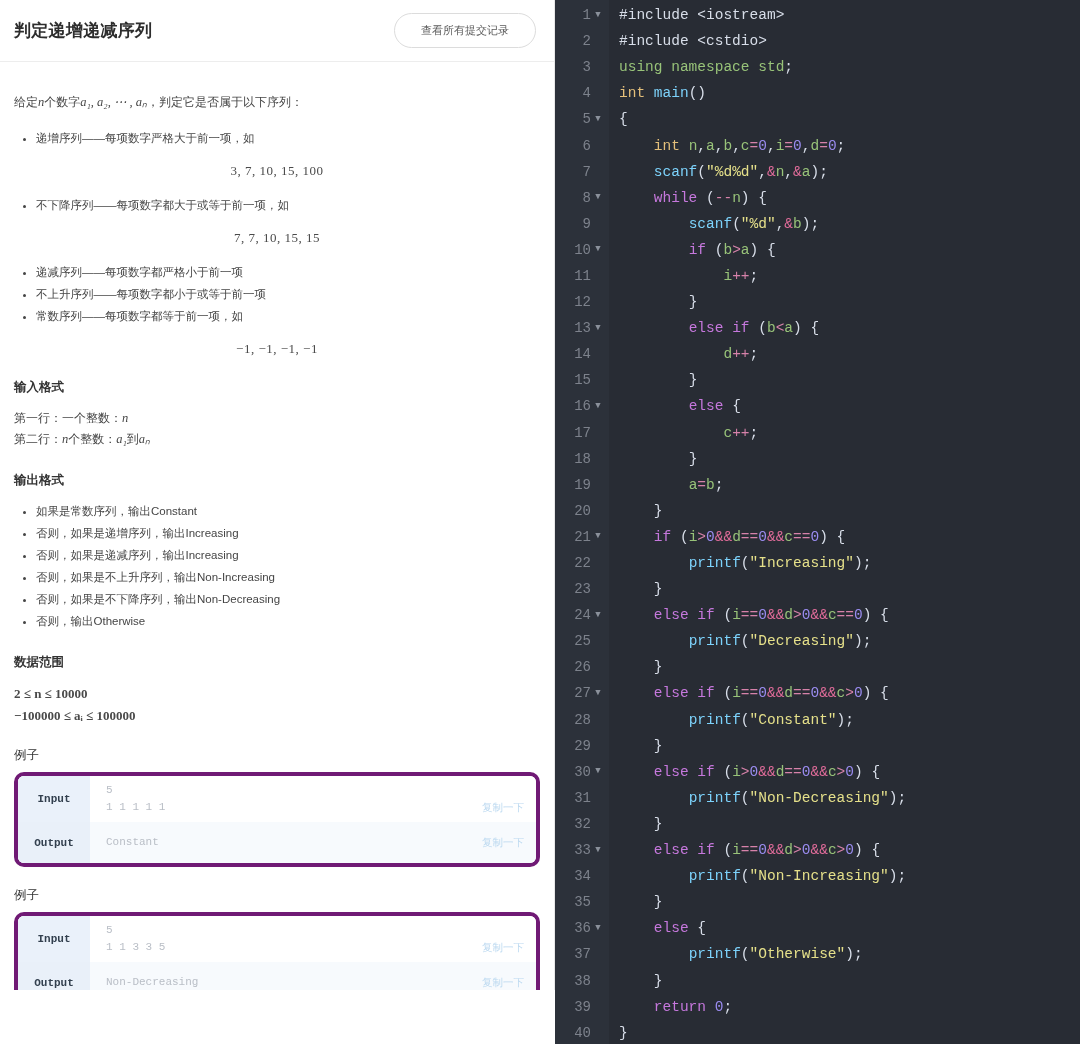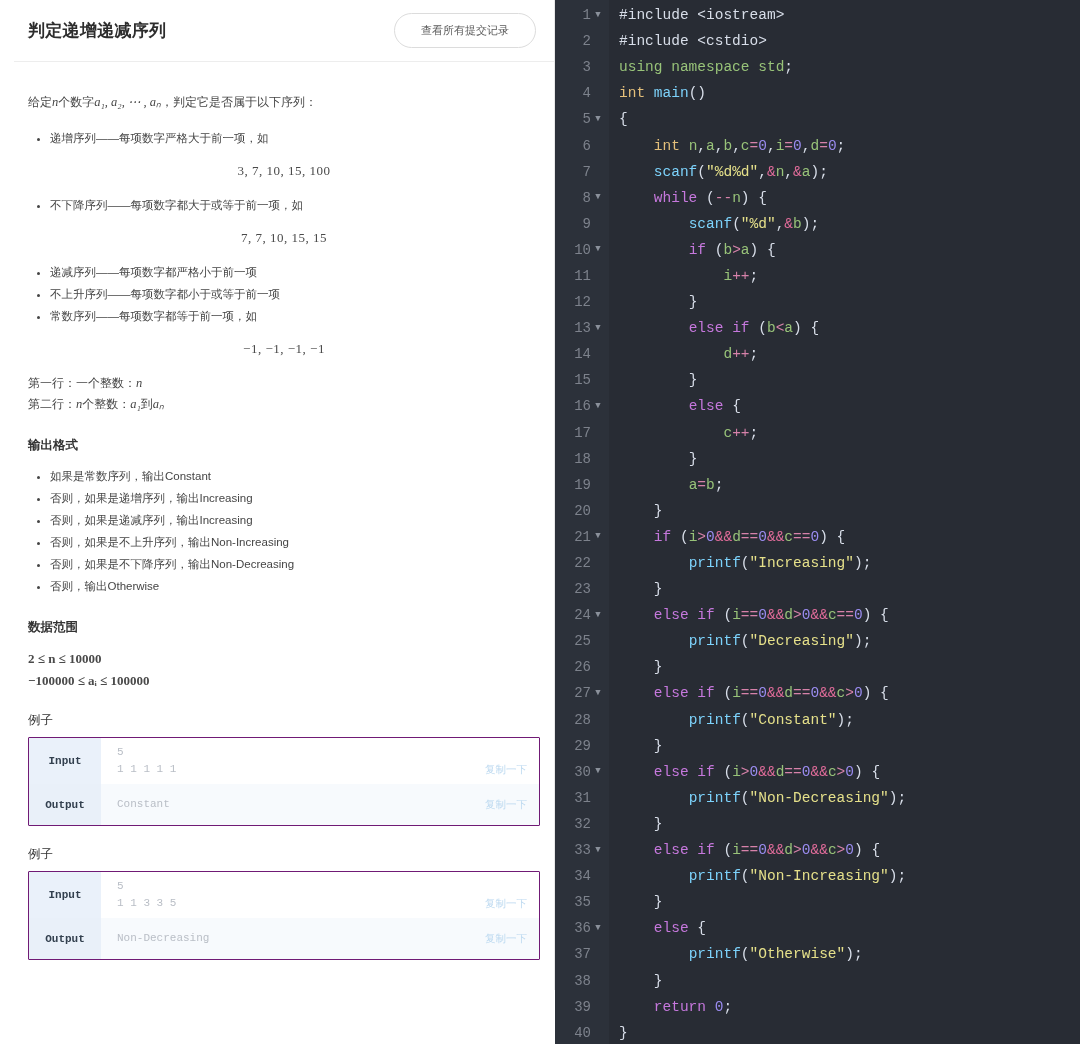--- a/index.html
+++ b/index.html
@@ -17,21 +17,20 @@
   }
 
   
   .left-panel {
     width: 555px;
     height: 990px;
     background: #ffffff;
     position: relative;
     overflow: hidden;
     border-right: 1px solid #e8e8e8;
-    padding-left: 14px;
   }
   .problem-header {
     height: 62px;
     display: flex;
     align-items: center;
     justify-content: space-between;
     padding: 0 18px 0 14px;
     border-bottom: 1px solid #ededed;
   }
   .problem-title {
@@ -107,22 +106,22 @@
   }
 
   
   .ex-heading {
     font-size: 12.5px;
     font-weight: 400;
     color: #333;
     margin: 20px 0 8px 0;
   }
   .io-table {
-    border: 1px solid #701a75;
-    border-radius: 1px;
+    border: 4px solid #701a75;
+    border-radius: 10px;
     overflow: hidden;
     margin-bottom: 7px;
   }
   .io-row {
     display: flex;
     align-items: stretch;
     min-height: 41px;
   }
   .io-row.input-row { background: #ffffff; }
   .io-row.output-row { background: #f7fafd; }
@@ -251,20 +250,21 @@
       </ul>
       <div class="formula-center">7, 7, 10, 15, 15</div>
 
       <ul class="bullets">
         <li>递减序列——每项数字都严格小于前一项</li>
         <li>不上升序列——每项数字都小于或等于前一项</li>
         <li>常数序列——每项数字都等于前一项，如</li>
       </ul>
       <div class="formula-center">−1, −1, −1, −1</div>
 
+      <div class="sec-heading">输入格式</div>
       <div class="plain-line"><span>第一行：一个整数：</span><span class="mathi">n</span></div>
       <div class="plain-line"><span>第二行：</span><span class="mathi">n</span><span>个整数：</span><span class="mathi">a₁</span><span>到</span><span class="mathi">aₙ</span></div>
 
       <div class="sec-heading">输出格式</div>
       <ul class="bullets">
         <li>如果是常数序列，输出Constant</li>
         <li>否则，如果是递增序列，输出Increasing</li>
         <li>否则，如果是递减序列，输出Increasing</li>
         <li>否则，如果是不上升序列，输出Non-Increasing</li>
         <li>否则，如果是不下降序列，输出Non-Decreasing</li>

